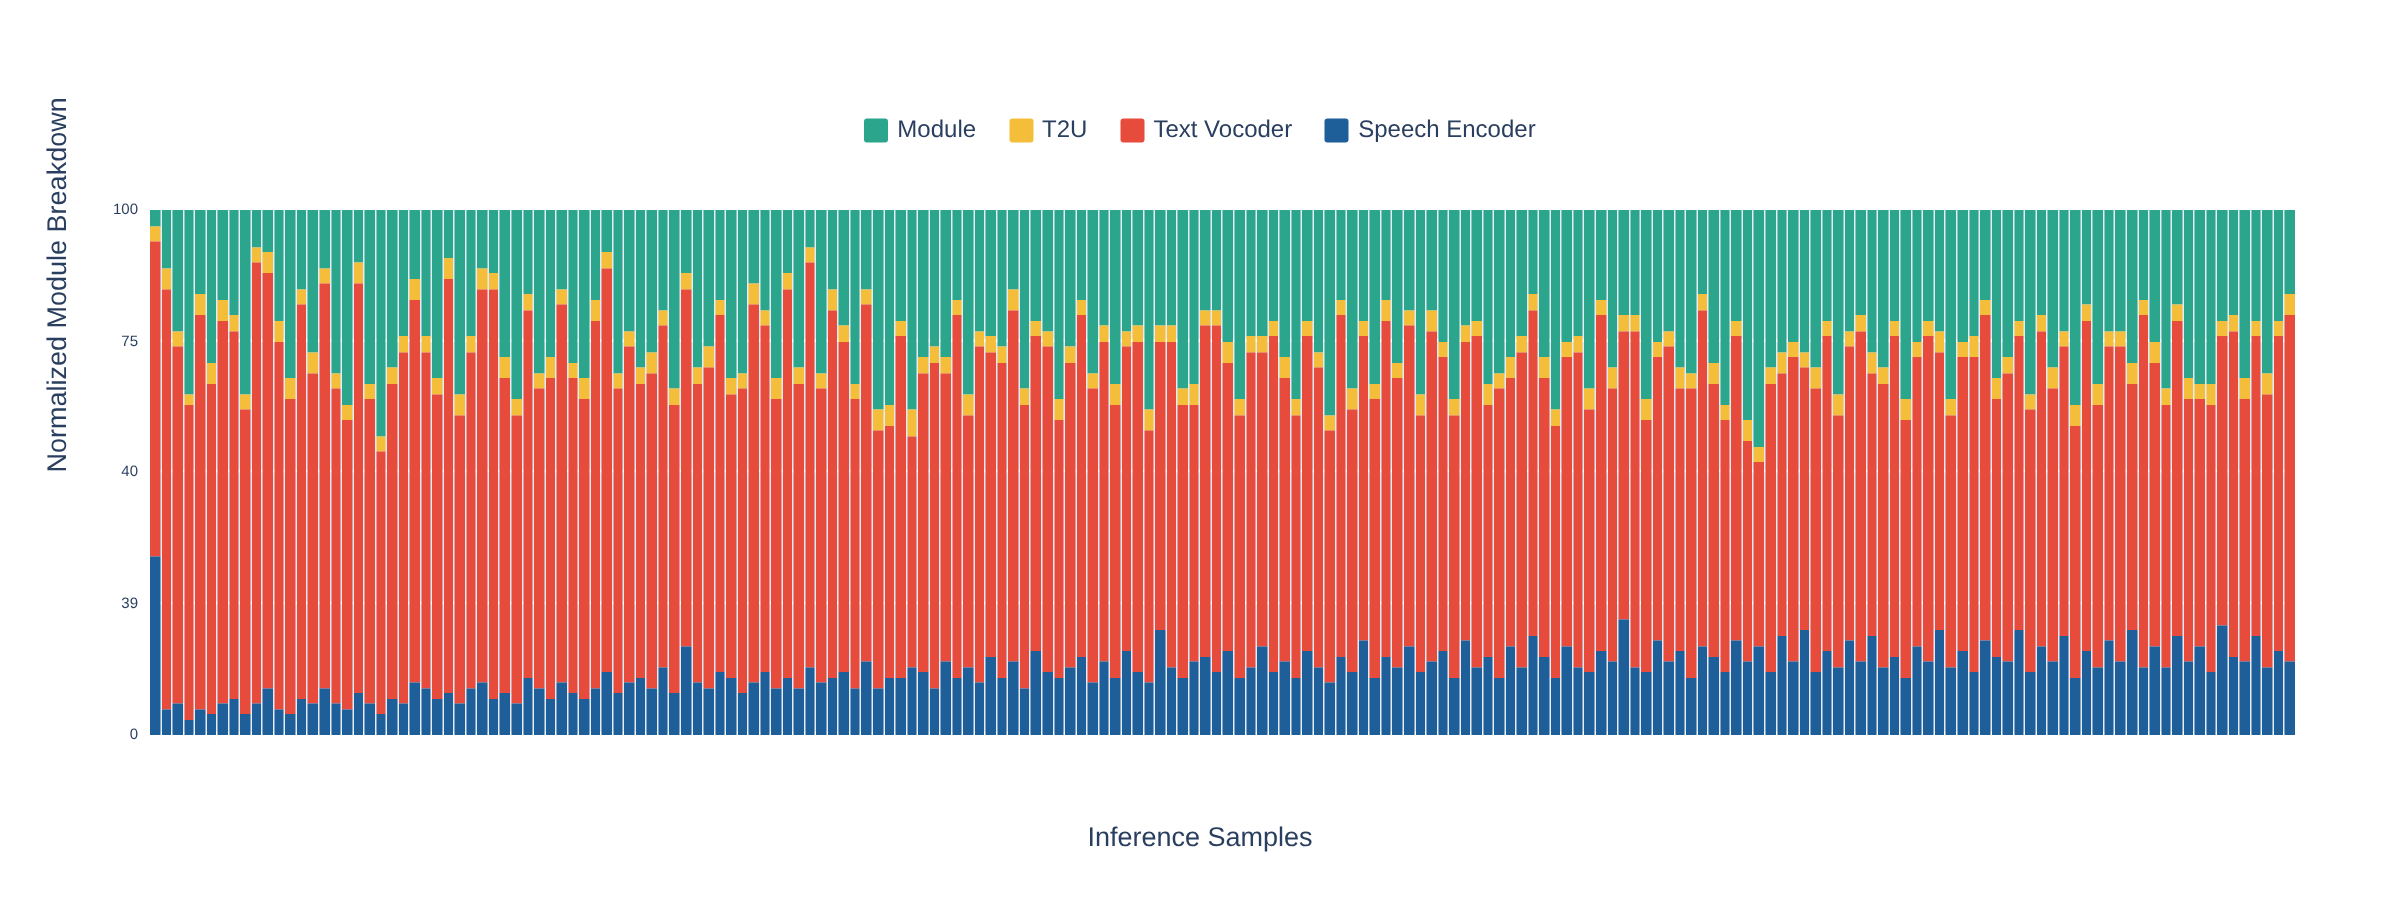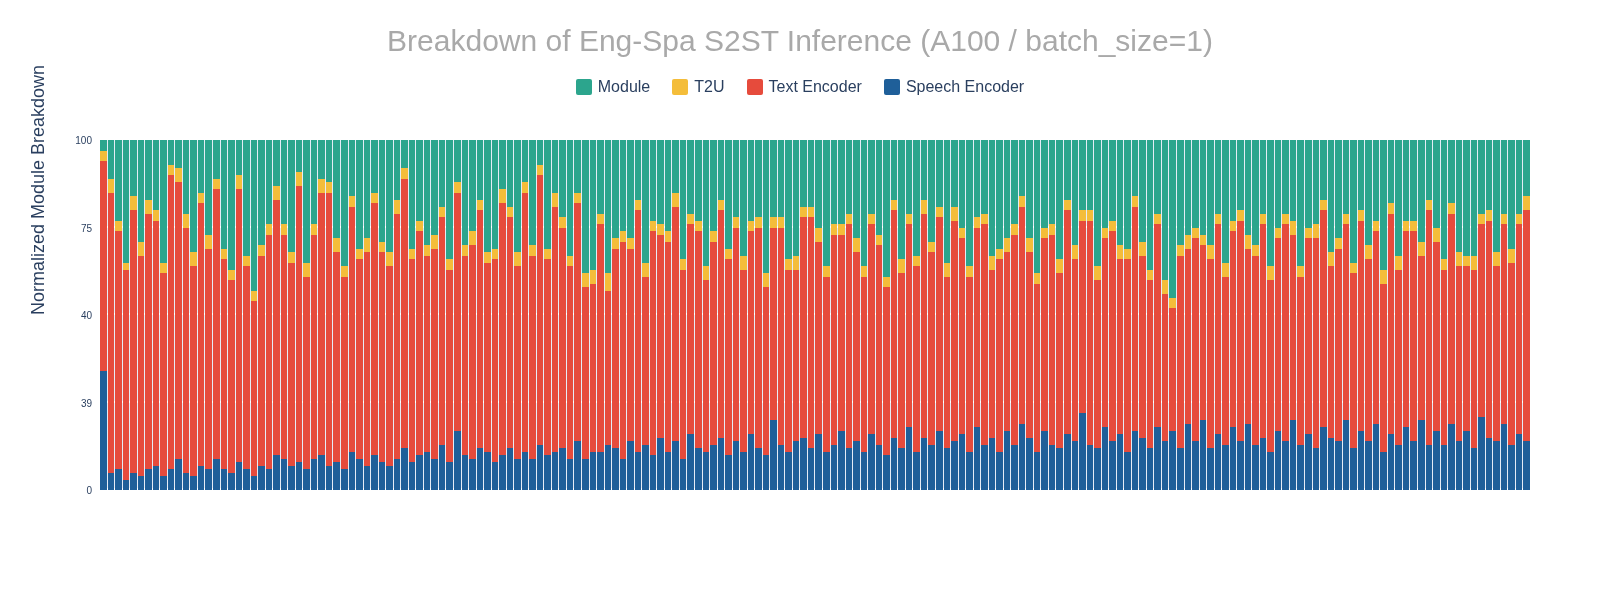--- a/index.html
+++ b/index.html
@@ -116,34 +116,33 @@
     text-align: center;
     font-size: 18px;
     color: #2a3f5f;
   }
 </style>
 </head>
 <body>
 
 <div class="chart-wrap">
 
-  <div class="title">Breakdown of Eng-Spa S2ST Inference (A100 / batch_size=1)</div>
 
   <div class="legend">
     <div class="legend-item">
       <div class="legend-swatch" style="background:#2ca58d"></div>
       <span>Module</span>
     </div>
     <div class="legend-item">
       <div class="legend-swatch" style="background:#f4bd3a"></div>
       <span>T2U</span>
     </div>
     <div class="legend-item">
       <div class="legend-swatch" style="background:#e64b3c"></div>
-      <span>Text Encoder</span>
+      <span>Text Vocoder</span>
     </div>
     <div class="legend-item">
       <div class="legend-swatch" style="background:#1f5f99"></div>
       <span>Speech Encoder</span>
     </div>
   </div>
 
   <div class="y-label">Normalized Module Breakdown</div>
 
   <div class="plot-area">
@@ -1296,14 +1295,15 @@
         </div>
         <div class="bar">
           <div class="seg" style="height: 16%; background: rgb(44, 165, 141);"></div>
           <div class="seg" style="height: 4%; background: rgb(244, 189, 58);"></div>
           <div class="seg" style="height: 66%; background: rgb(230, 75, 60);"></div>
           <div class="seg" style="height: 14%; background: rgb(31, 95, 153);"></div>
         </div>
       </div>
   </div>
 
+  <div class="x-label">Inference Samples</div>
 
 </div>
 
 </body></html>

